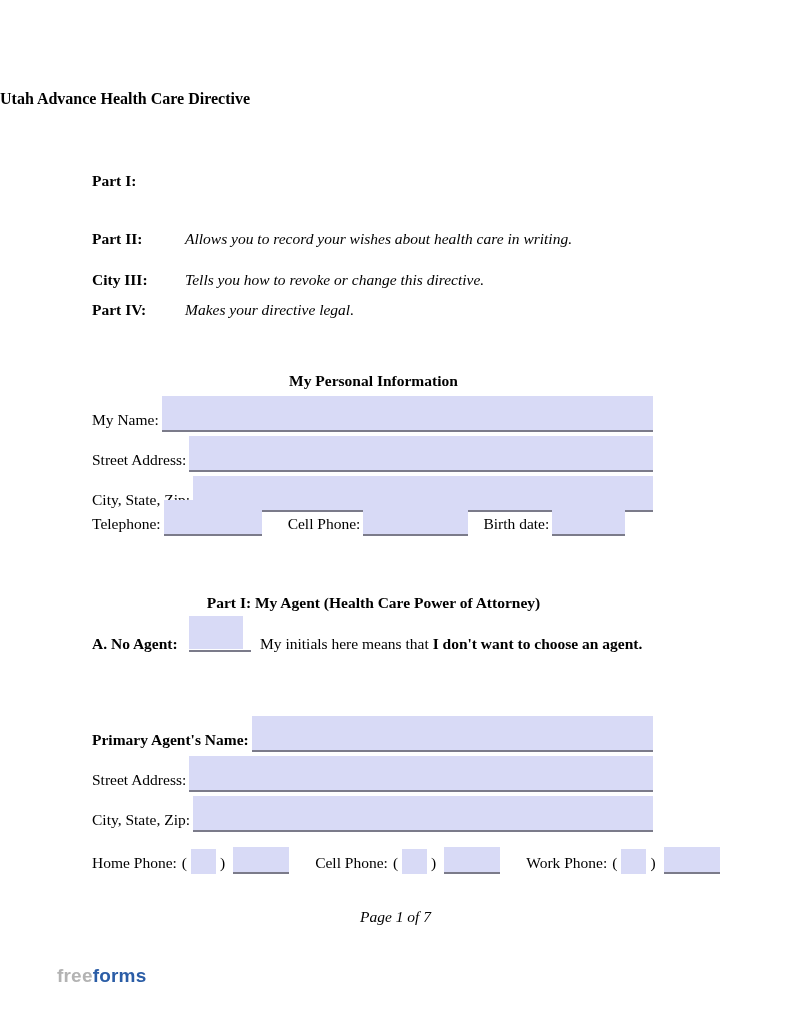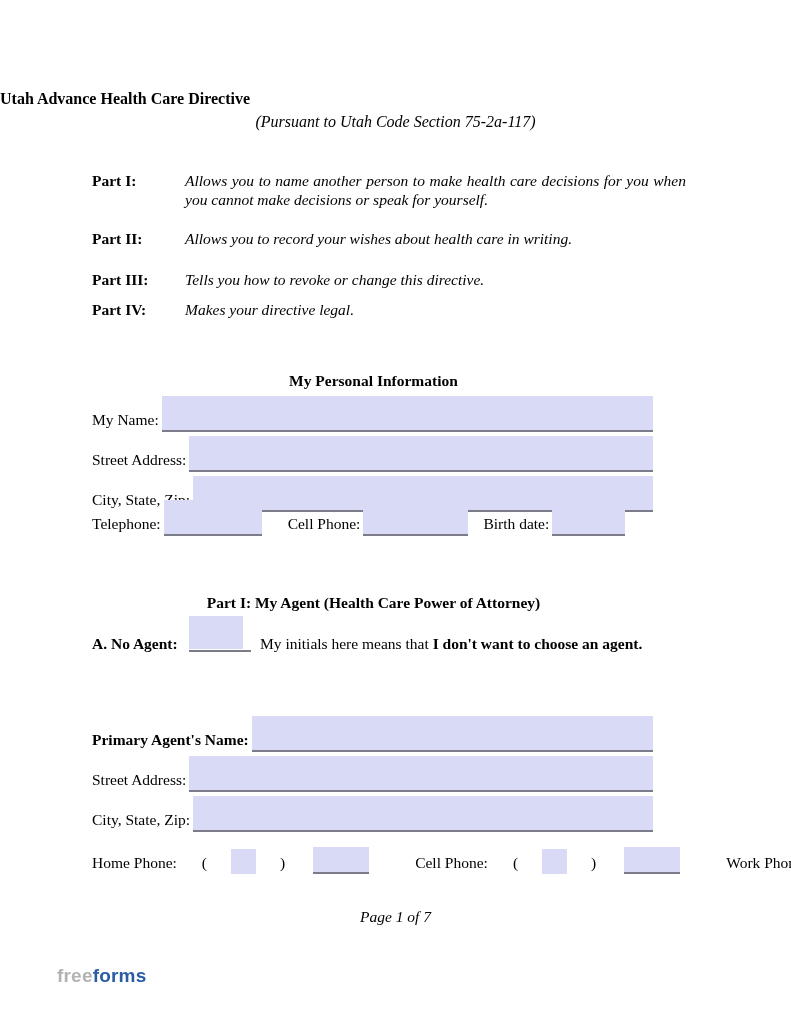--- a/index.html
+++ b/index.html
@@ -48,21 +48,21 @@
   .abs-row > * { position: absolute; }
   .bold-label { font-weight: bold; white-space: nowrap; }
   .init-wrap {
     height: 36px; width: 62px;
     border-bottom: 2px solid #7b7b8a; box-sizing: border-box;
   }
   .ibox { display: block; width: 54px; height: 33px; background: #d8daf6; }
   .init-text { white-space: nowrap; }
   .init-text-wrap { white-space: normal; line-height: 19px; }
   .bold { font-weight: bold; margin-top: 16px; }
-  .phone-row { height: 27px; gap: 20px; }
+  .phone-row { height: 27px; }
   .phone-row .flabel { padding-bottom: 2px; }
   .paren { padding: 0 2px 2px 2px; }
   .pbox-a { width: 25px; height: 25px; background: #d8daf6; flex: none; margin: 0 2px; }
   .pbox-m {
     width: 56px; height: 27px; background: #d8daf6; flex: none;
     border-bottom: 2px solid #7b7b8a; box-sizing: border-box; margin-left: 6px;
   }
   .group-gap { margin-right: 26px; }
   .page-footer {
     position: absolute; top: 908px; left: 0; width: 100%;
@@ -75,32 +75,30 @@
   }
   .logo-free { color: #b3b3b3; }
   .logo-forms { color: #2b5da6; }
 </style>
 </head>
 <body>
 
 <div class="page">
 
   <div class="doc-title">Utah Advance Health Care Directive</div>
-  <div class="doc-subtitle">(Pursuant to Utah Code Section 75-2a-117)</div>
 
   <div class="part-row" style="top:171px">
     <span class="part-label">Part I:</span>
-    <span class="part-desc">Allows you to name another person to make health care decisions for you when you cannot make decisions or speak for yourself.</span>
   </div>
   <div class="part-row" style="top:229px">
     <span class="part-label">Part II:</span>
     <span class="part-desc">Allows you to record your wishes about health care in writing.</span>
   </div>
   <div class="part-row" style="top:270px">
-    <span class="part-label">Part III:</span>
+    <span class="part-label">City III:</span>
     <span class="part-desc">Tells you how to revoke or change this directive.</span>
   </div>
   <div class="part-row" style="top:300px">
     <span class="part-label">Part IV:</span>
     <span class="part-desc">Makes your directive legal.</span>
   </div>
 
   <div class="section-heading" style="top:372px">My Personal Information</div>
 
   <div class="frow" style="top:396px">

